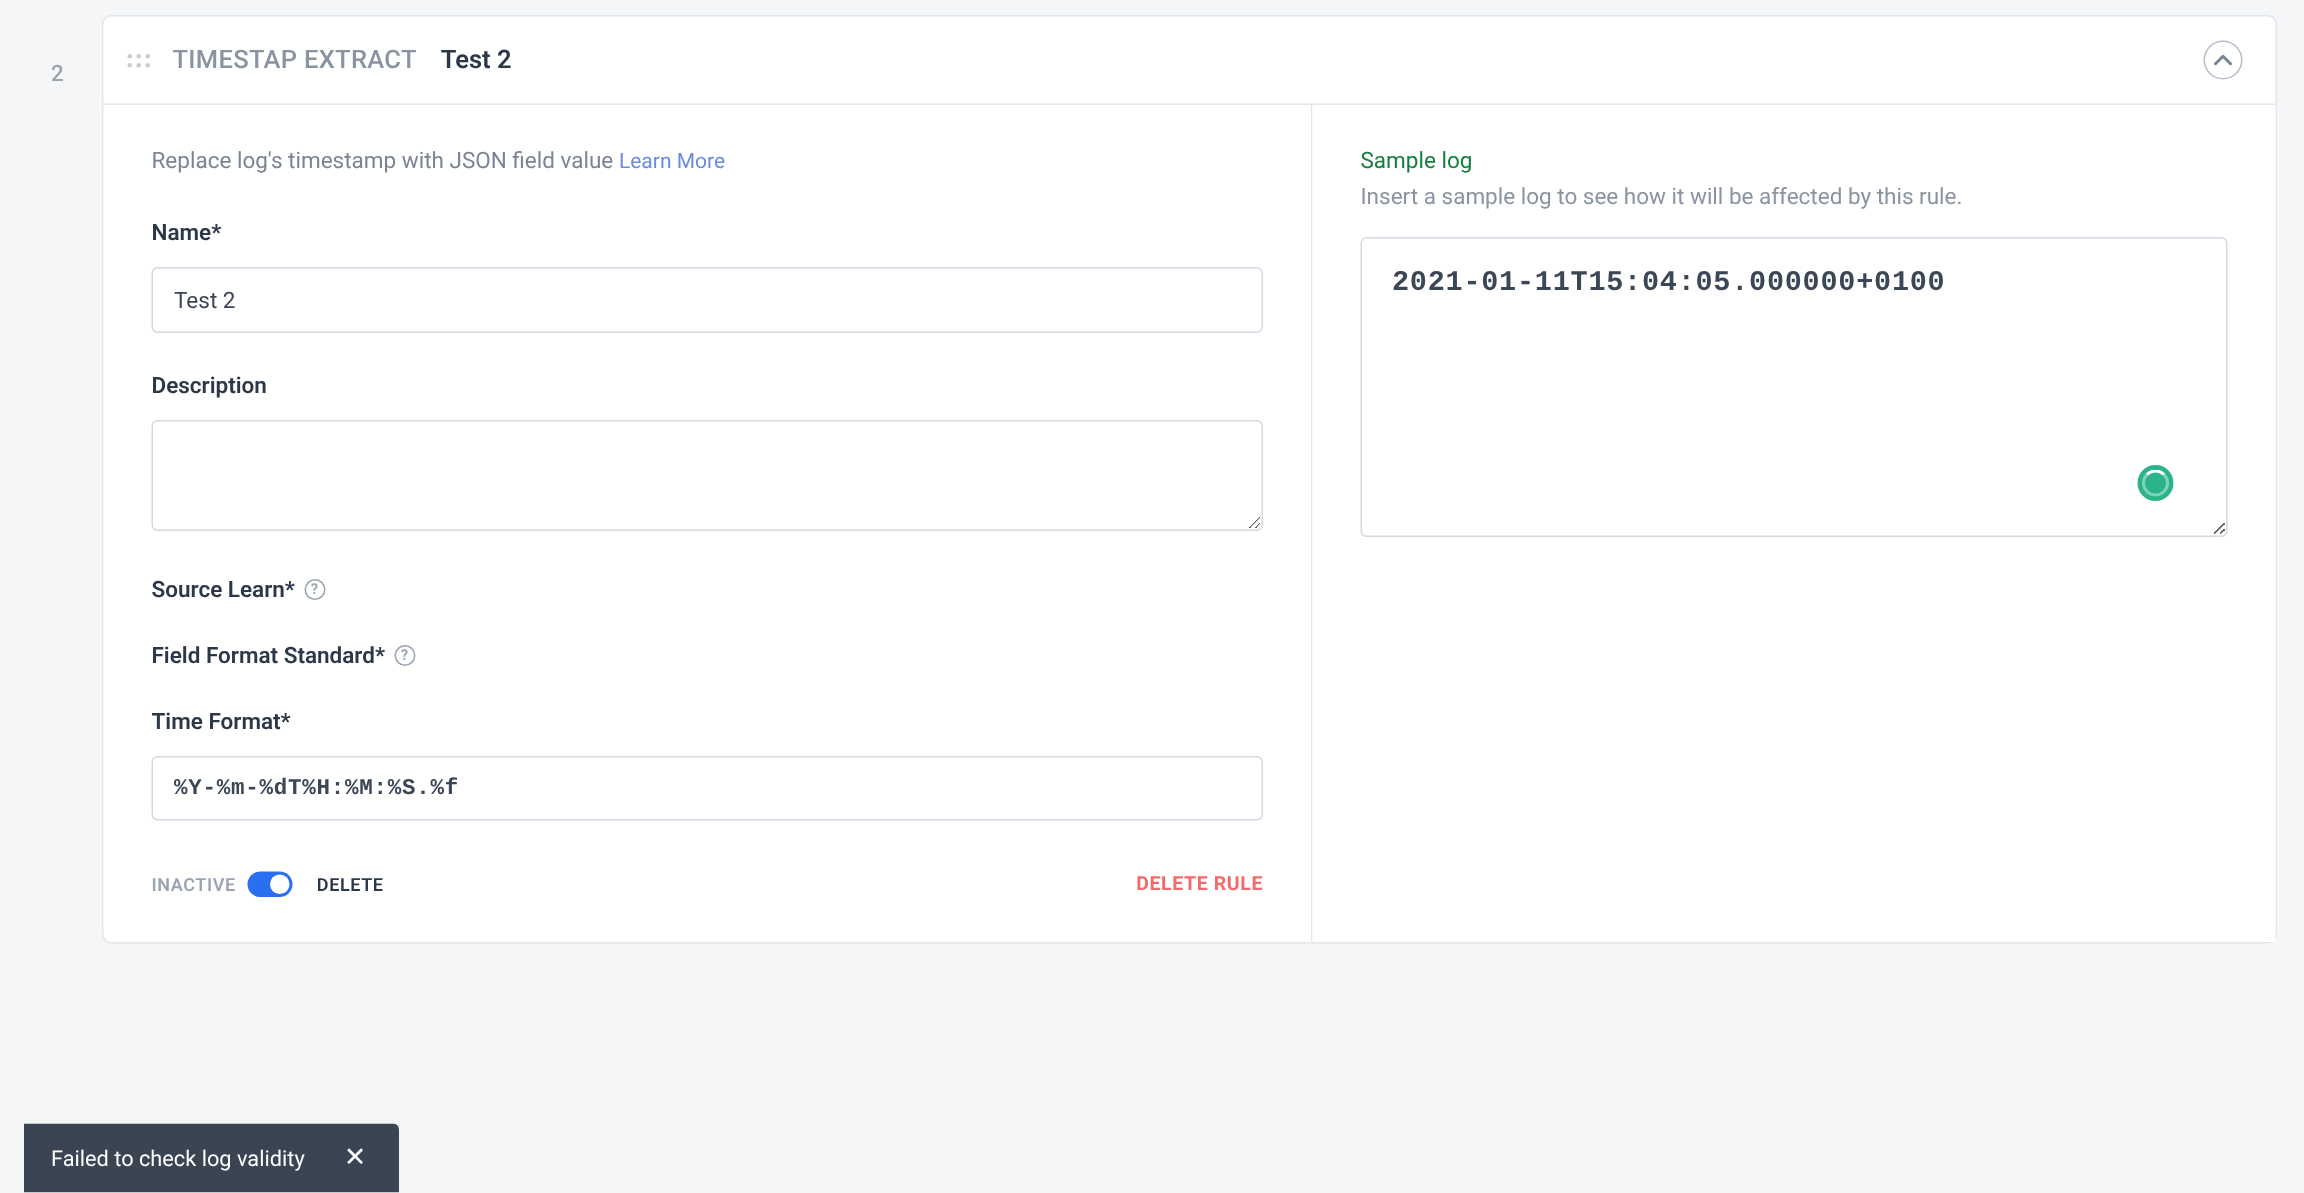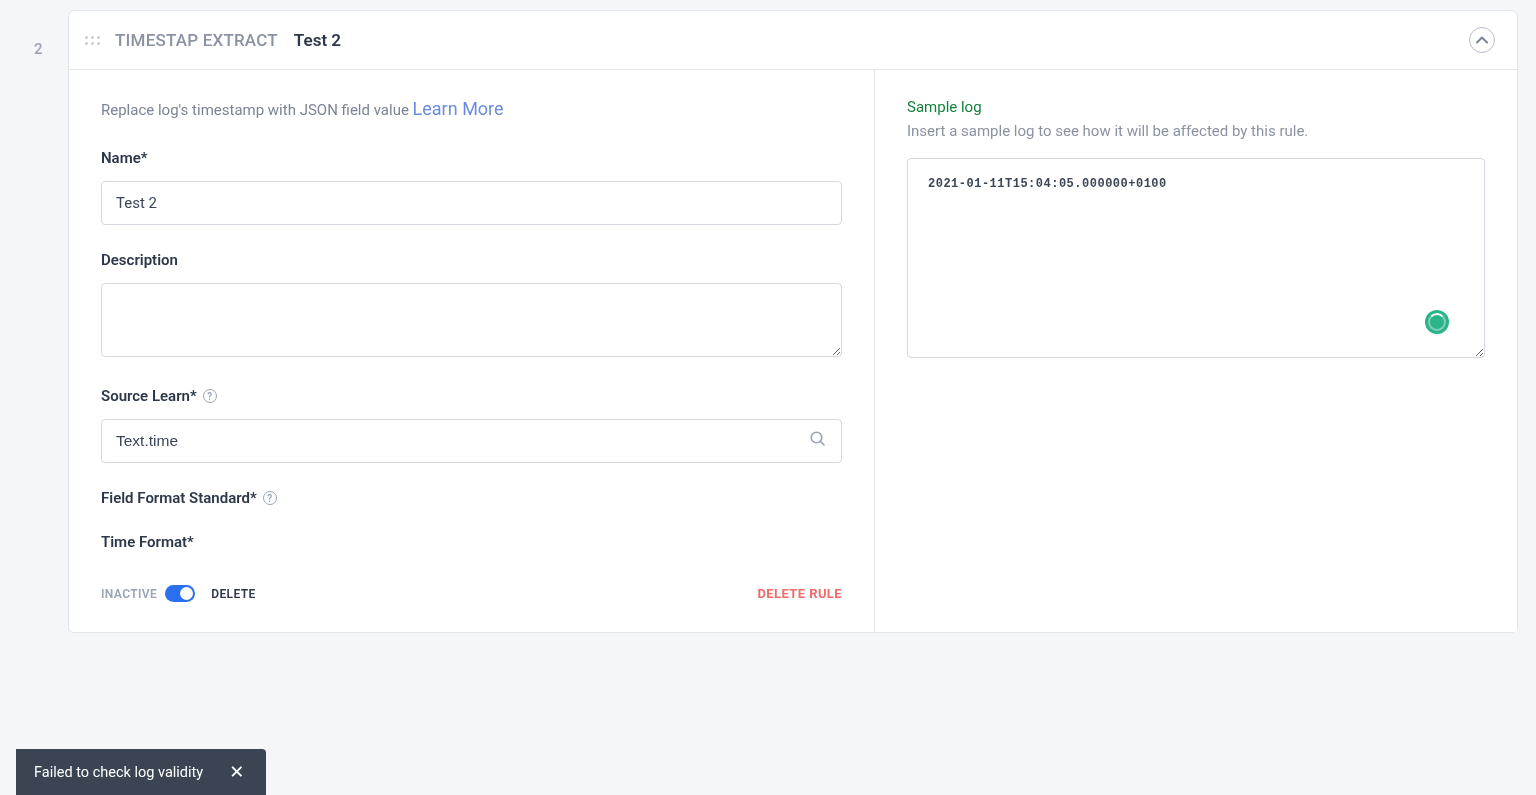--- a/index.html
+++ b/index.html
@@ -82,21 +82,21 @@
       background: #fff;
     }
     .intro {
       color: #7b8494;
       font-size: 15px;
       margin-bottom: 30px;
     }
     .intro a {
       color: #6a8cde;
       text-decoration: none;
-      font-size: 18px;
+      font-size: 14px;
       margin-top: 12px;
     }
     .form-group {
       margin-bottom: 26px;
     }
     .form-label {
       color: #2c3849;
       font-size: 15px;
       font-weight: 600;
       display: flex;
@@ -199,21 +199,21 @@
     .sample-wrap {
       position: relative;
     }
     .sample-textarea {
       width: 100%;
       height: 200px;
       border: 1px solid #d3d8e2;
       border-radius: 4px;
       padding: 18px 20px;
       font-family: 'SFMono-Regular', Consolas, 'Liberation Mono', Menlo, monospace;
-      font-size: 12px;
+      font-size: 19px;
       color: #3b4657;
       font-weight: 700;
       letter-spacing: 0.5px;
       resize: both;
       outline: none;
     }
     .spinner {
       position: absolute;
       right: 36px;
       bottom: 28px;
@@ -287,40 +287,32 @@
         <div class="form-group">
           <div class="form-label">Description</div>
           <textarea class="textarea-input" style=""></textarea>
         </div>
 
         <div class="form-group">
           <div class="form-label">
             <span>Source Learn*</span>
             <span class="help-icon">?</span>
           </div>
-          <div class="select-input-wrap">
-            <input class="select-input" type="text" value="Text.time" style="">
-            <span class="search-icon">
-              <svg width="18" height="18" viewBox="0 0 24 24" stroke-width="2.2" stroke-linecap="round">
-                  <circle cx="10" cy="10" r="7"></circle>
-                  <line x1="20" y1="20" x2="15" y2="15"></line>
-                </svg>
-            </span>
-          </div>
         </div>
 
         <div class="form-group">
           <div class="form-label">
             <span>Field Format Standard*</span>
             <span class="help-icon">?</span>
           </div>
         </div>
 
         <div class="form-group" style="margin-bottom:0">
           <div class="form-label">Time Format*</div>
+          <input class="text-input code-input" type="text" value="%Y-%m-%dT%H:%M:%S.%f" style="">
         </div>
 
         <div class="card-footer">
           <span class="toggle-label toggle-inactive">INACTIVE</span>
           <div class="toggle-switch">
             <div class="toggle-knob"></div>
           </div>
           <span class="toggle-label toggle-active">DELETE</span>
           <span class="delete-rule">DELETE RULE</span>
         </div>

